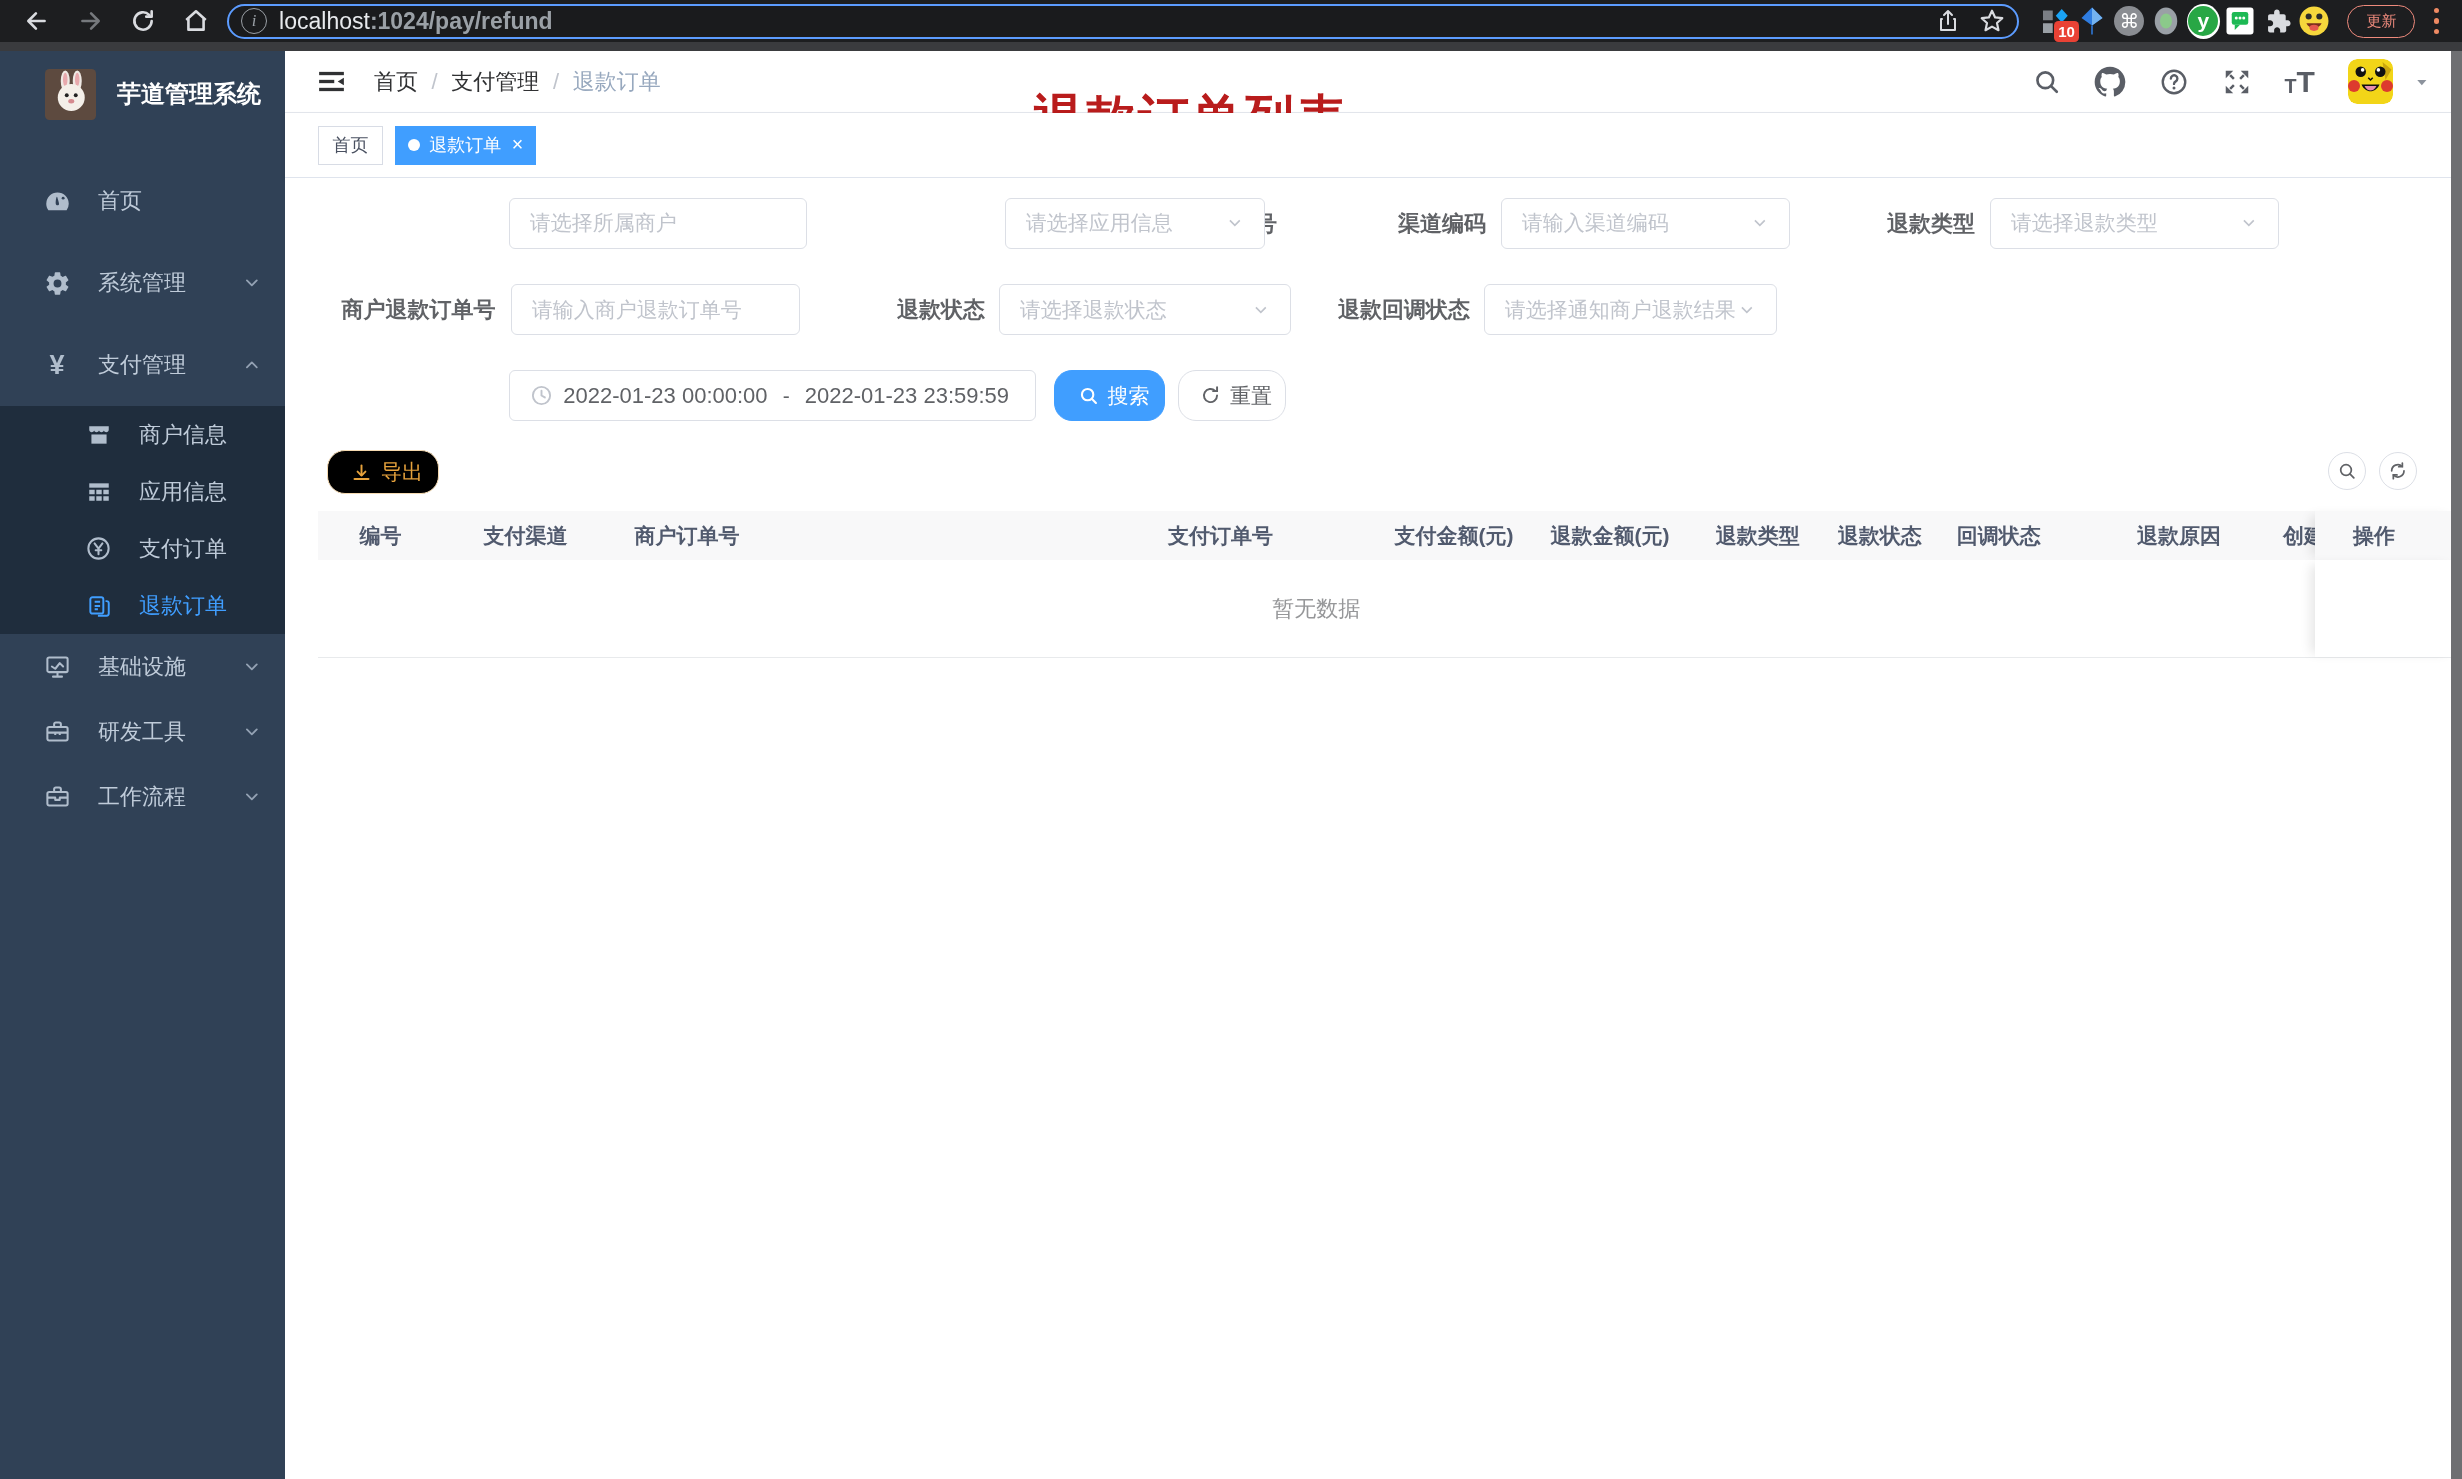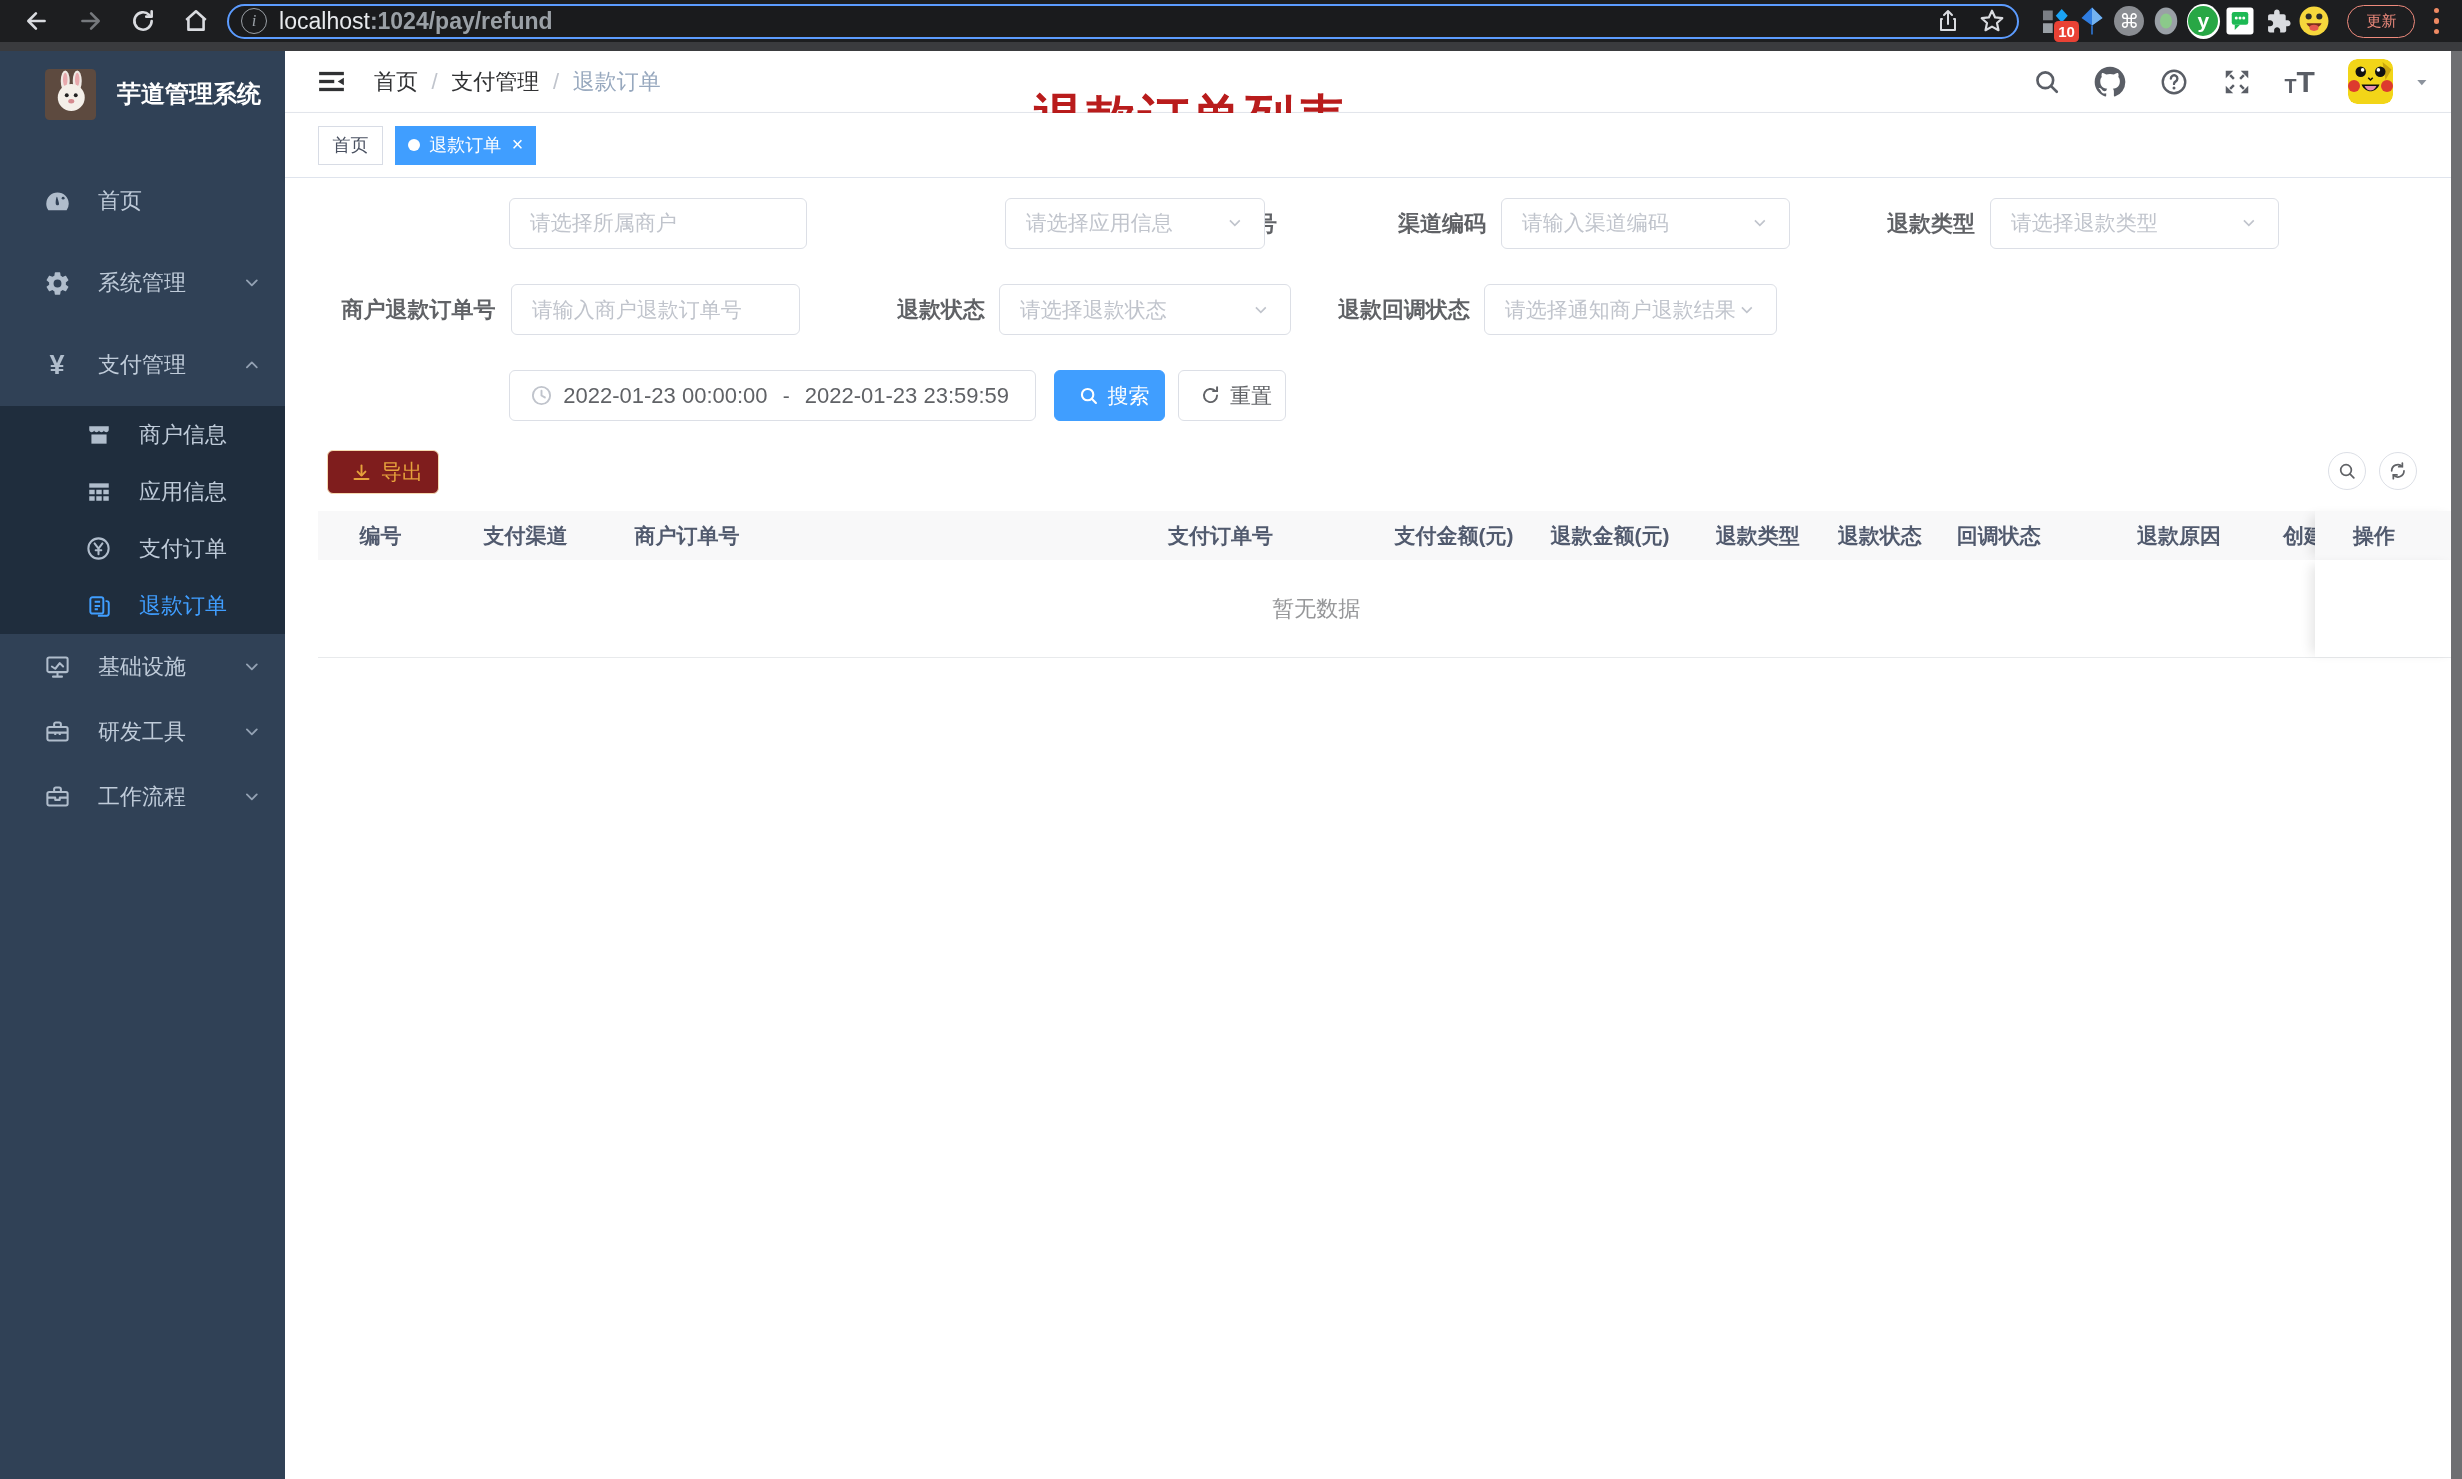--- a/index.html
+++ b/index.html
@@ -94,25 +94,25 @@
   .ctrl input { border:none; outline:none; width:100%; font-size:21px; color:#606266;
     font-family:inherit; background:transparent; }
   .ctrl input::placeholder { color:#c0c4cc; }
   .ph { color:#c0c4cc; font-size:21px; white-space:nowrap; overflow:hidden; flex:1 1 auto; }
   .ctrl .chev-d { color:#c0c4cc; flex:0 0 auto; margin-left:6px; }
   .date-ctrl { gap:10.6px; color:#606266; }
   .date-ctrl .dval { white-space:nowrap; overflow:hidden; max-width:228px; font-size:22px; }
   .date-sep { color:#606266; padding:0 4.5px; flex:0 0 auto;}
   .clock { color:#c0c4cc; flex:0 0 auto; }
 
-  .btn { position:absolute; height:51px; border-radius:6px; display:flex; align-items:center;
+  .btn { position:absolute; height:51px; border-radius:18px; display:flex; align-items:center;
     justify-content:center; gap:9px; font-size:21px; cursor:pointer;padding-left:8px; }
   .btn-primary { background:#409eff; color:#fff; border:1.5px solid #409eff; }
   .btn-plain { background:#fff; color:#606266; border:1.5px solid #dcdfe6; }
-  .btn-export { background:#7f1d1d; color:#e6a23c; border:1.5px solid #f5dab1; }
+  .btn-export { background:#000000; color:#e6a23c; border:1.5px solid #f5dab1; }
 
   .tool-circle { position:absolute; width:38px; height:38px; border-radius:50%;
     border:1.5px solid #dcdfe6; color:#606266; display:flex; align-items:center; justify-content:center;
     background:#fff; cursor:pointer; }
 
   
   .thead { position:absolute; left:32.5px; right:3px; top:333px; height:50px; background:#f8f8f9;
     display:flex; align-items:center; border-bottom:1.5px solid #e8eaec; }
   .th { font-weight:700; color:#515a6e; font-size:21px; white-space:nowrap; overflow:hidden;
     padding-left:30px; flex:0 0 auto; }

